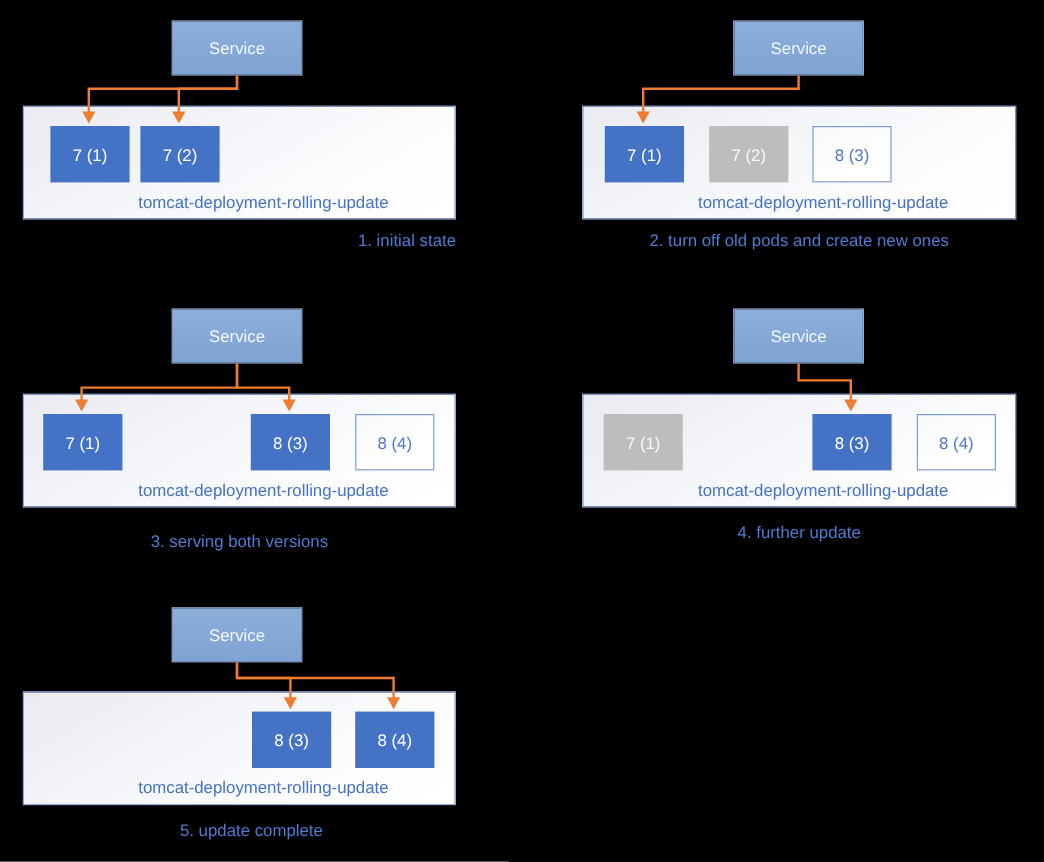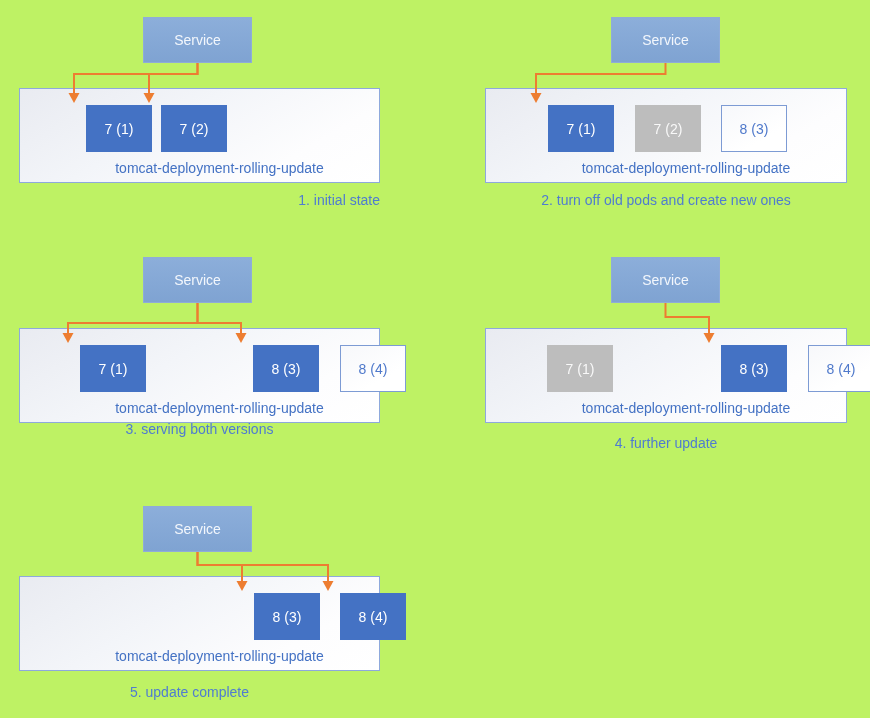--- a/index.html
+++ b/index.html
@@ -2,21 +2,21 @@
 <html style="--service-fill: #7FA3D2; --service-fill-top: #8CAEDA; --service-border: #8FACD8; --pod-active-fill: #4472C4; --pod-stopped-fill: #BDBDBD; --pod-pending-border: #7D9BD4; --pod-pending-text: #4F79CB; --connector-orange: #ED7D31; --deployment-border: #8EA9DC; --deployment-label-text: #4472C4; --caption-text: #4F7CD0;"><head>
 <meta charset="utf-8">
 <style>
   html, body { margin: 0; padding: 0; background: #ffffff; }
   body {
     width: 870px; height: 718px;
     font-family: "Liberation Sans", sans-serif;
     position: relative;
     overflow: hidden;
   }
-  .canvas { position: relative; width: 870px; height: 718px; background: #bef264; }
+  .canvas { position: relative; width: 870px; height: 718px; background: #000000; }
   .panel { position: absolute; width: 435px; height: 240px; }
 
   .service {
     position: absolute; width: 109px; height: 46px;
     background: linear-gradient(180deg, var(--service-fill-top, #8CAEDA) 0%, var(--service-fill, #7FA3D2) 100%);
     border: 1px solid var(--service-border, #8FACD8);
     box-sizing: border-box;
     display: flex; align-items: center; justify-content: center;
     color: #f3f7fc; font-size: 14px;
   }
@@ -25,21 +25,21 @@
     position: absolute; width: 361px; height: 95px;
     border: 1px solid var(--deployment-border, #8EA9DC);
     box-sizing: border-box;
     background: linear-gradient(150deg, #E9EBF1 0%, #F3F5F9 40%, #FDFDFE 75%, #FFFFFF 100%);
   }
   .deployment.wide { width: 362px; }
 
   .pod {
     position: absolute; width: 66px; height: 47px; top: 16px;
     display: flex; align-items: center; justify-content: center;
-    font-size: 14px; box-sizing: border-box; white-space: nowrap; margin-left: 44px;
+    font-size: 14px; box-sizing: border-box; white-space: nowrap;
   }
   .pod.state-active  { background: var(--pod-active-fill, #4472C4); color: #ffffff; }
   .pod.state-stopped { background: var(--pod-stopped-fill, #BDBDBD); color: rgba(255,255,255,0.9); }
   .pod.state-pending {
     background: linear-gradient(150deg, #F7F8FB 0%, #FFFFFF 70%);
     border: 1.5px solid var(--pod-pending-border, #7D9BD4);
     color: var(--pod-pending-text, #4F79CB);
   }
 
   .deploy-label {
@@ -107,21 +107,21 @@
       <div class="pod state-active" style="left:189px;">8 (3)</div>
       <div class="pod state-pending" style="left:276px;">8 (4)</div>
       <div class="deploy-label">tomcat-deployment-rolling-update</div>
     </div>
     <svg class="arrows" width="435" height="240">
       <path class="conn" d="M197.5 63 V83 H68 V95"></path>
       <polygon class="conn-head" points="62.5,93 73.5,93 68,103"></polygon>
       <path class="conn" d="M197.5 63 V83 H241 V95"></path>
       <polygon class="conn-head" points="235.5,93 246.5,93 241,103"></polygon>
     </svg>
-    <div class="caption" style="left:19px; top:181px; width:361px;">3. serving both versions</div>
+    <div class="caption" style="left:19px; top:203px; width:361px;">3. serving both versions</div>
   </div>
 
   <div class="panel" style="left:435px; top:240px;">
     <div class="service" style="left:176px; top:17px;">
       <span>Service</span>
     </div>
     <div class="deployment wide" style="left:50px; top:88px;">
       <div class="pod state-stopped" style="left:17px;">7 (1)</div>
       <div class="pod state-active" style="left:191px;">8 (3)</div>
       <div class="pod state-pending" style="left:278px;">8 (4)</div>
@@ -142,16 +142,16 @@
       <div class="pod state-active" style="left:190px;">8 (3)</div>
       <div class="pod state-active" style="left:276px;">8 (4)</div>
       <div class="deploy-label">tomcat-deployment-rolling-update</div>
     </div>
     <svg class="arrows" width="435" height="240">
       <path class="conn" d="M197.5 74 V87 H242 V105"></path>
       <polygon class="conn-head" points="236.5,103 247.5,103 242,113"></polygon>
       <path class="conn" d="M197.5 74 V87 H328 V105"></path>
       <polygon class="conn-head" points="322.5,103 333.5,103 328,113"></polygon>
     </svg>
-    <div class="caption" style="left:9px; top:206px; width:361px;">5. update complete</div>
+    <div class="caption" style="left:29px; top:206px; width:361px;">5. update complete</div>
   </div>
 
 </div>
 
 </body></html>

